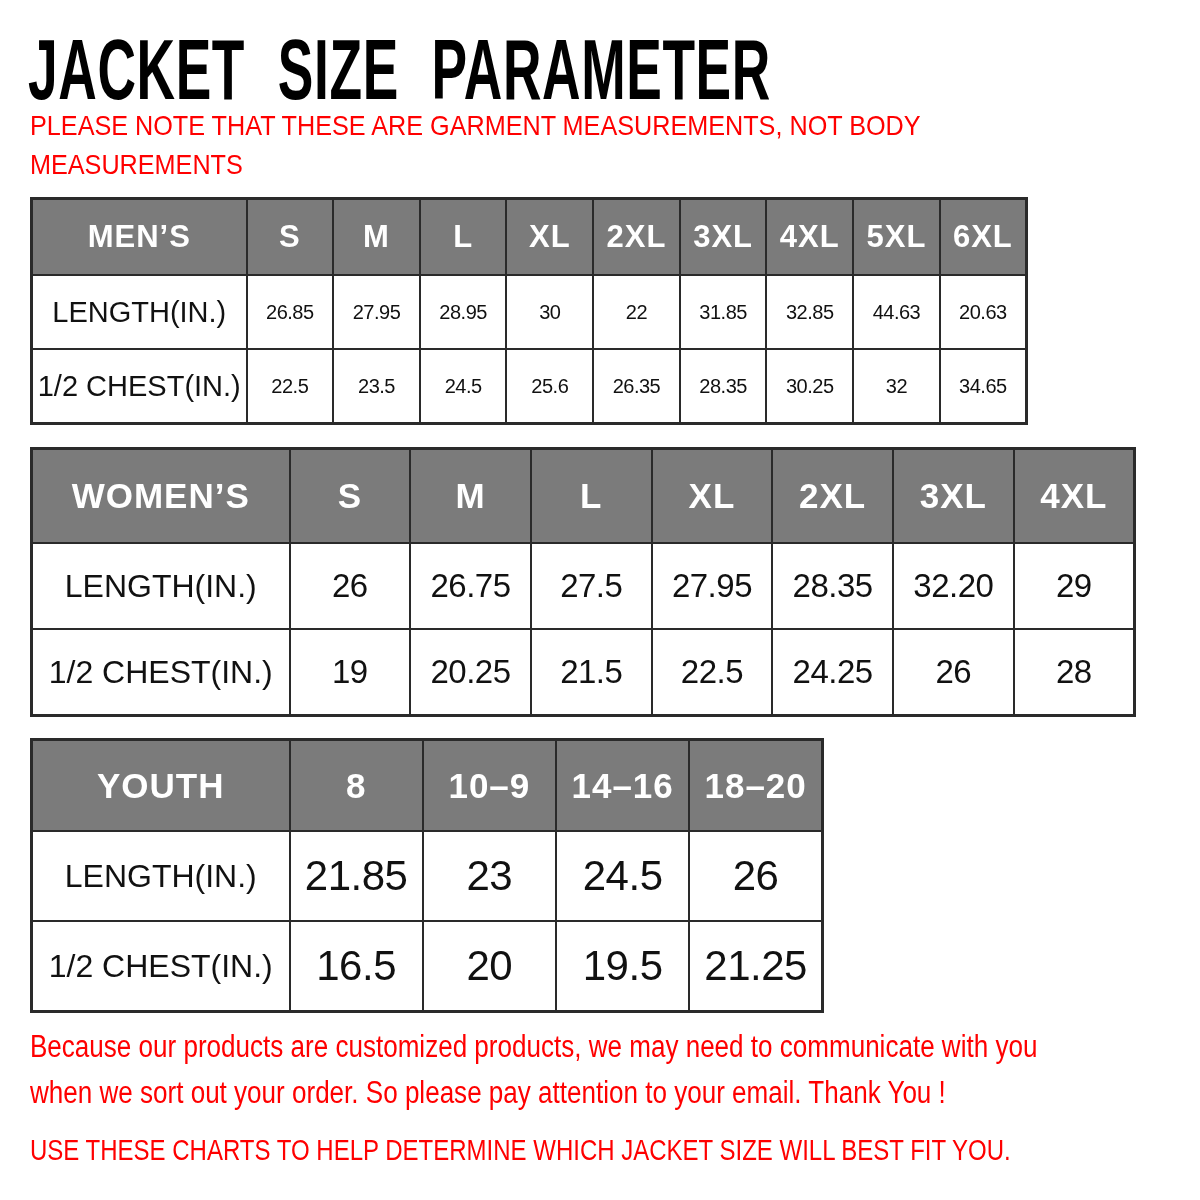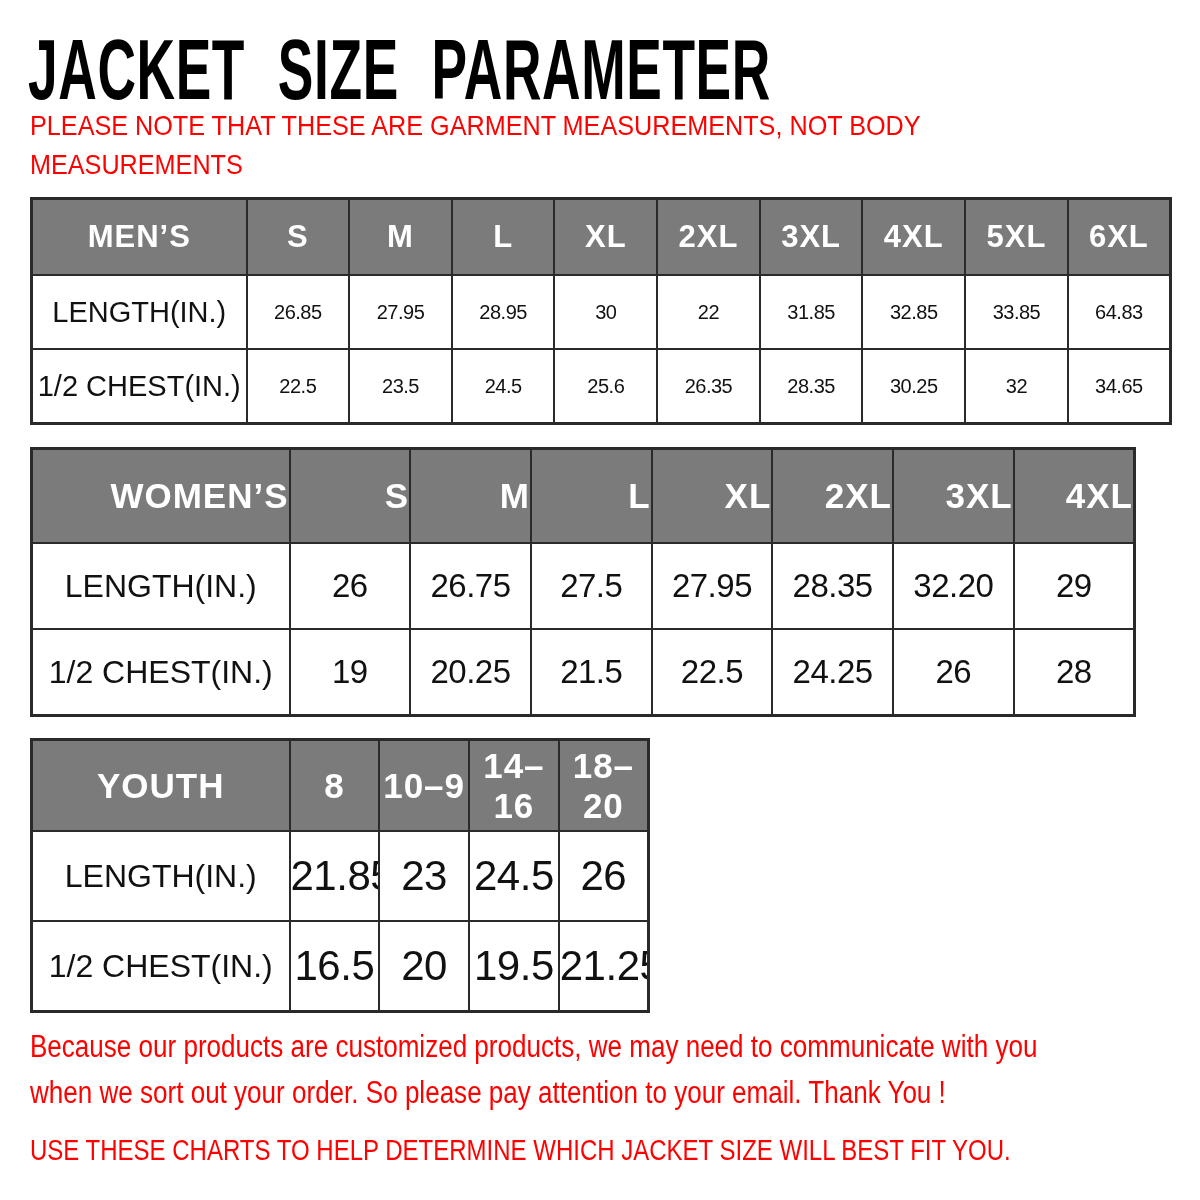--- a/index.html
+++ b/index.html
@@ -40,35 +40,35 @@
     border:2px solid #2a2a2a;text-align:center;vertical-align:middle;
     padding:0;overflow:hidden;
   }
   .size-table th{
     background:#7b7b7b;color:#ffffff;font-weight:700;letter-spacing:1px;
   }
   .size-table td{color:#111;font-weight:400;letter-spacing:-0.5px;}
   .size-table td.rowlabel{letter-spacing:0;margin-left:8px;}
 
   
-  .tbl-men{left:30px;top:197px;width:1142px;}
+  .tbl-men{left:30px;top:197px;width:998px;}
   .tbl-men colgroup col:first-child{width:215px;}
   .tbl-men th{height:74px;font-size:31px;}
   .tbl-men td{height:72px;font-size:20px;}
   .tbl-men td.rowlabel{font-size:29px;}
 
   
   .tbl-women{left:30px;top:447px;width:1106px;}
   .tbl-women colgroup col:first-child{width:258px;}
-  .tbl-women th{height:92px;font-size:35px;text-align:right;}
+  .tbl-women th{height:92px;font-size:35px;}
   .tbl-women td{height:84px;font-size:33px;}
   .tbl-women td.rowlabel{font-size:32px;}
 
   
-  .tbl-youth{left:30px;top:738px;width:620px;}
+  .tbl-youth{left:30px;top:738px;width:794px;}
   .tbl-youth colgroup col:first-child{width:258px;}
   .tbl-youth th{height:89px;font-size:35px;}
   .tbl-youth td{height:88px;font-size:42px;}
   .tbl-youth td.rowlabel{font-size:32px;}
 </style>
 </head>
 <body>
 
 <div class="page-title">JACKET SIZE PARAMETER</div>
 
@@ -107,22 +107,22 @@
     <tbody>
       <tr>
         <td class="rowlabel">LENGTH(IN.)</td>
         <td class="val">26.85</td>
         <td class="val">27.95</td>
         <td class="val">28.95</td>
         <td class="val">30</td>
         <td class="val">22</td>
         <td class="val">31.85</td>
         <td class="val">32.85</td>
-        <td class="val">33.85</td>
-        <td class="val">64.83</td>
+        <td class="val">44.63</td>
+        <td class="val">20.63</td>
       </tr>
       <tr>
         <td class="rowlabel">1/2 CHEST(IN.)</td>
         <td class="val">22.5</td>
         <td class="val">23.5</td>
         <td class="val">24.5</td>
         <td class="val">25.6</td>
         <td class="val">26.35</td>
         <td class="val">28.35</td>
         <td class="val">30.25</td>

